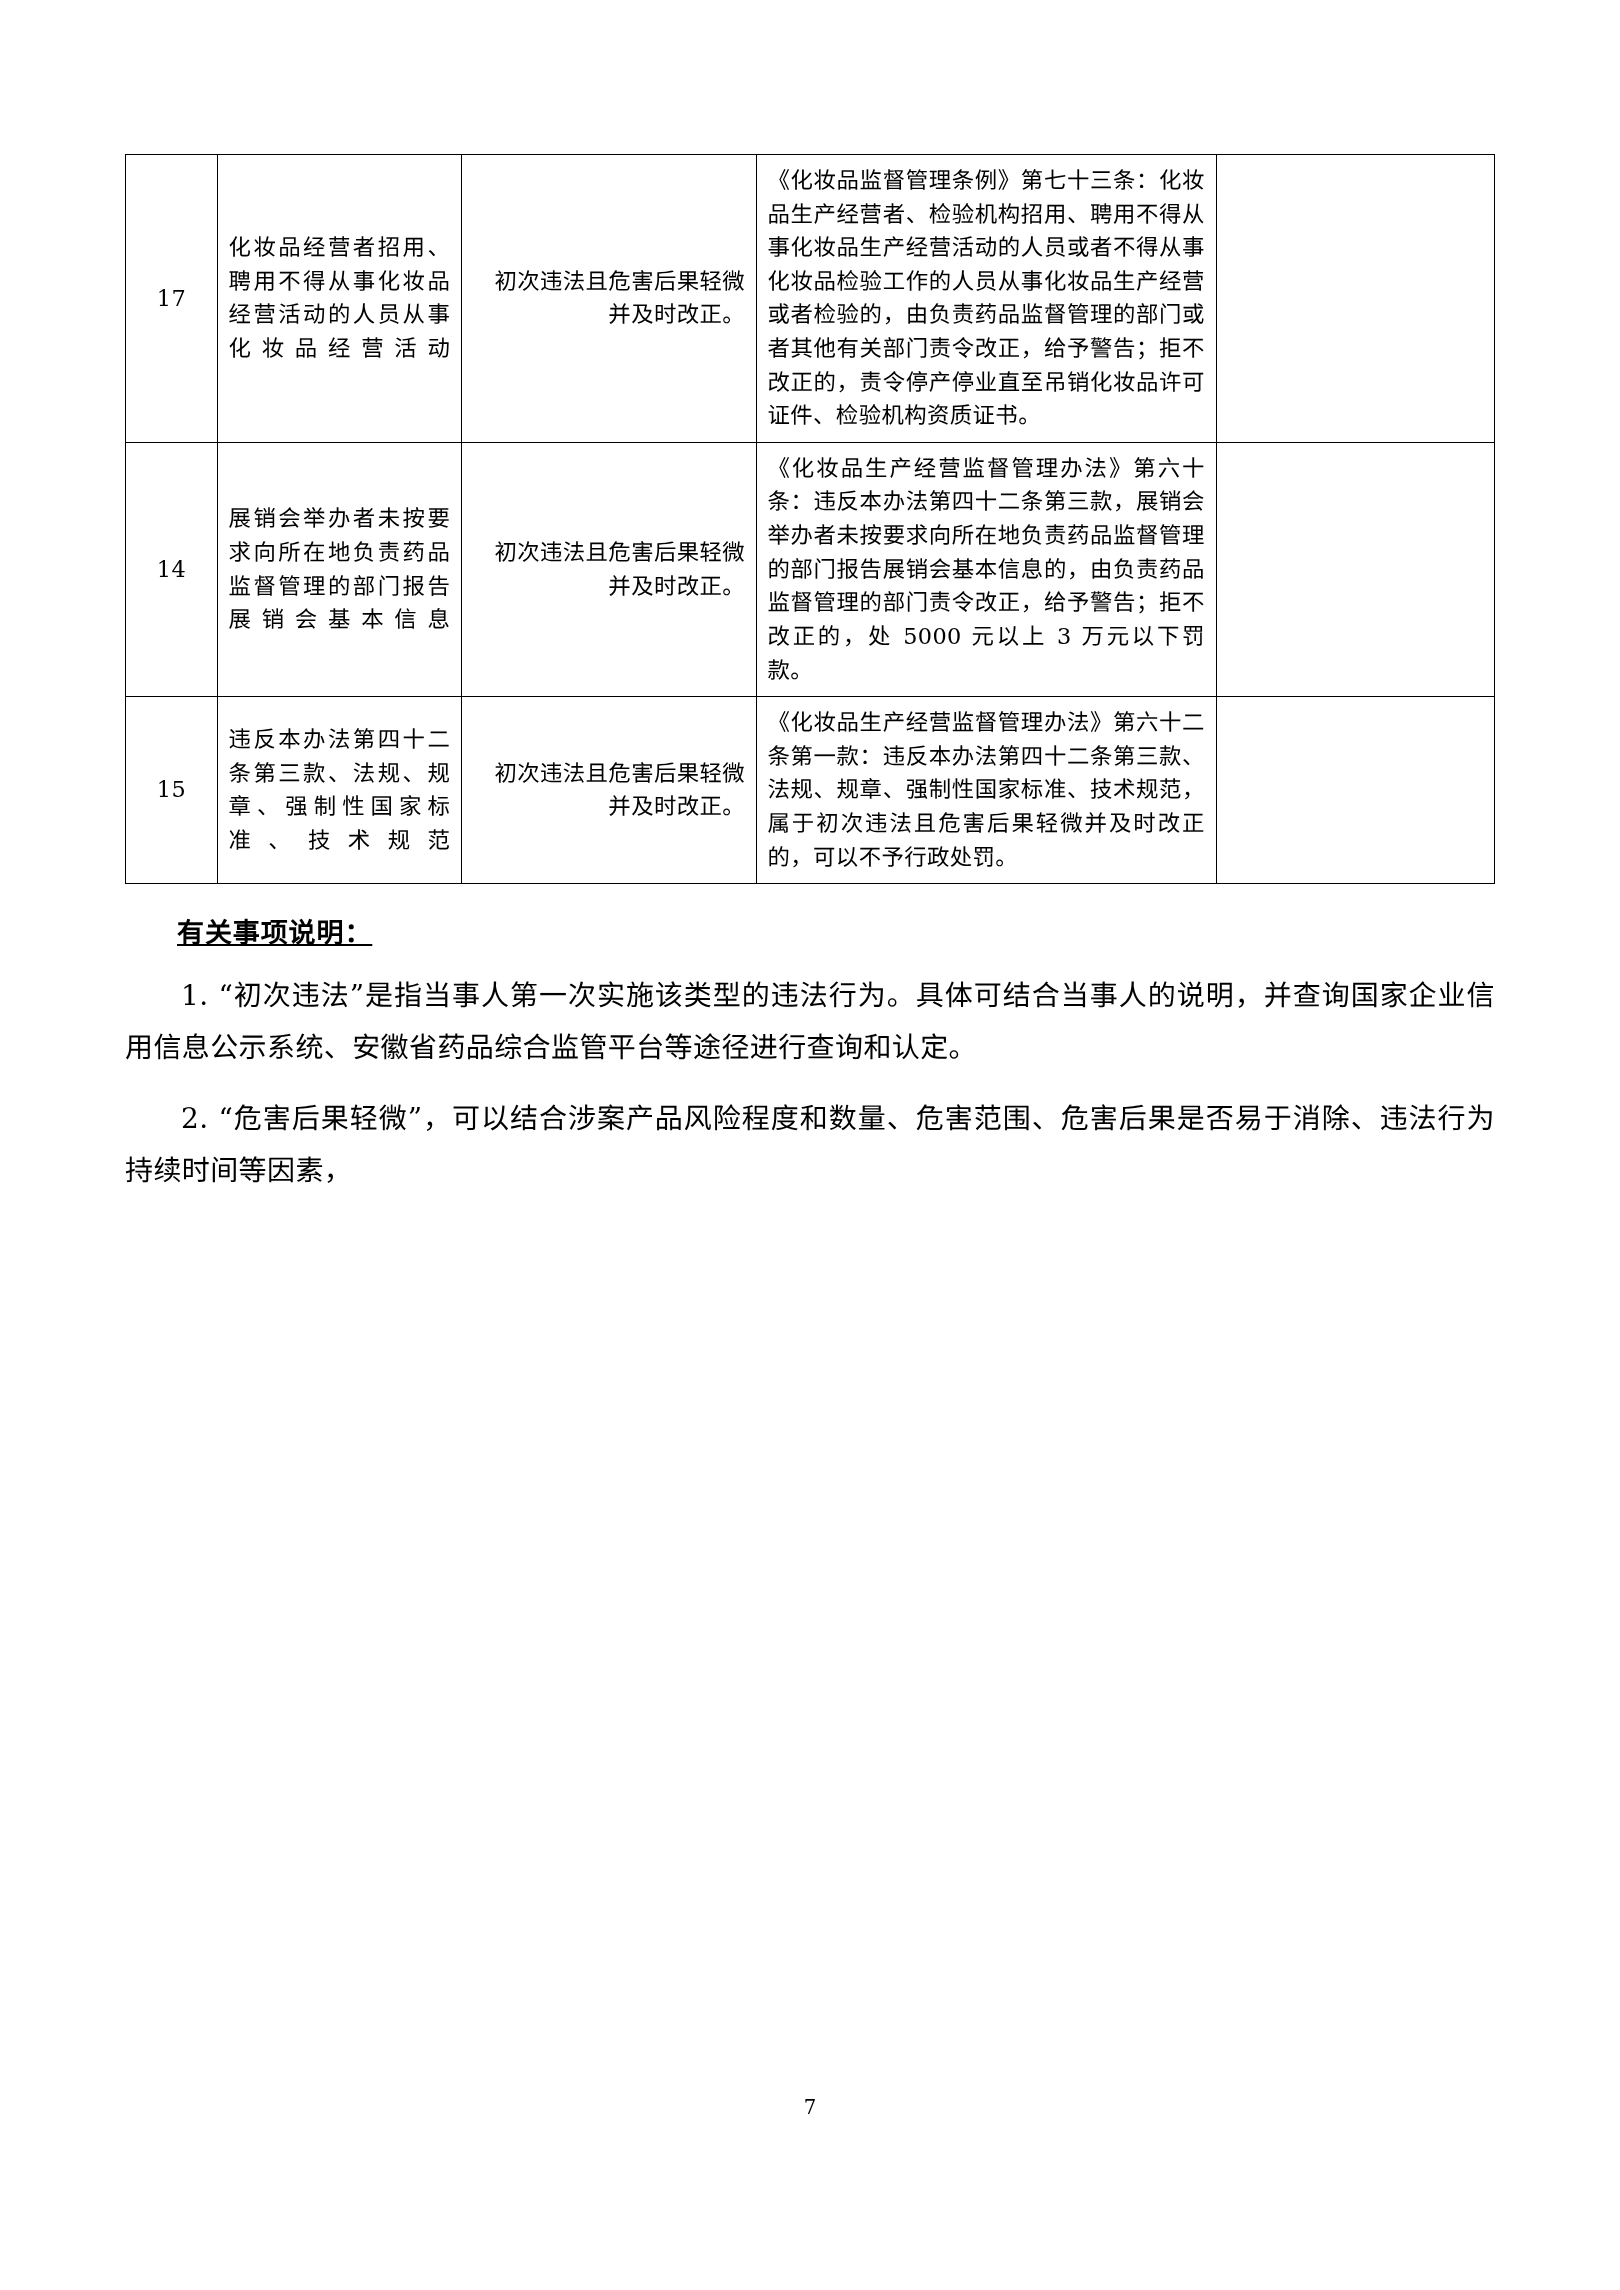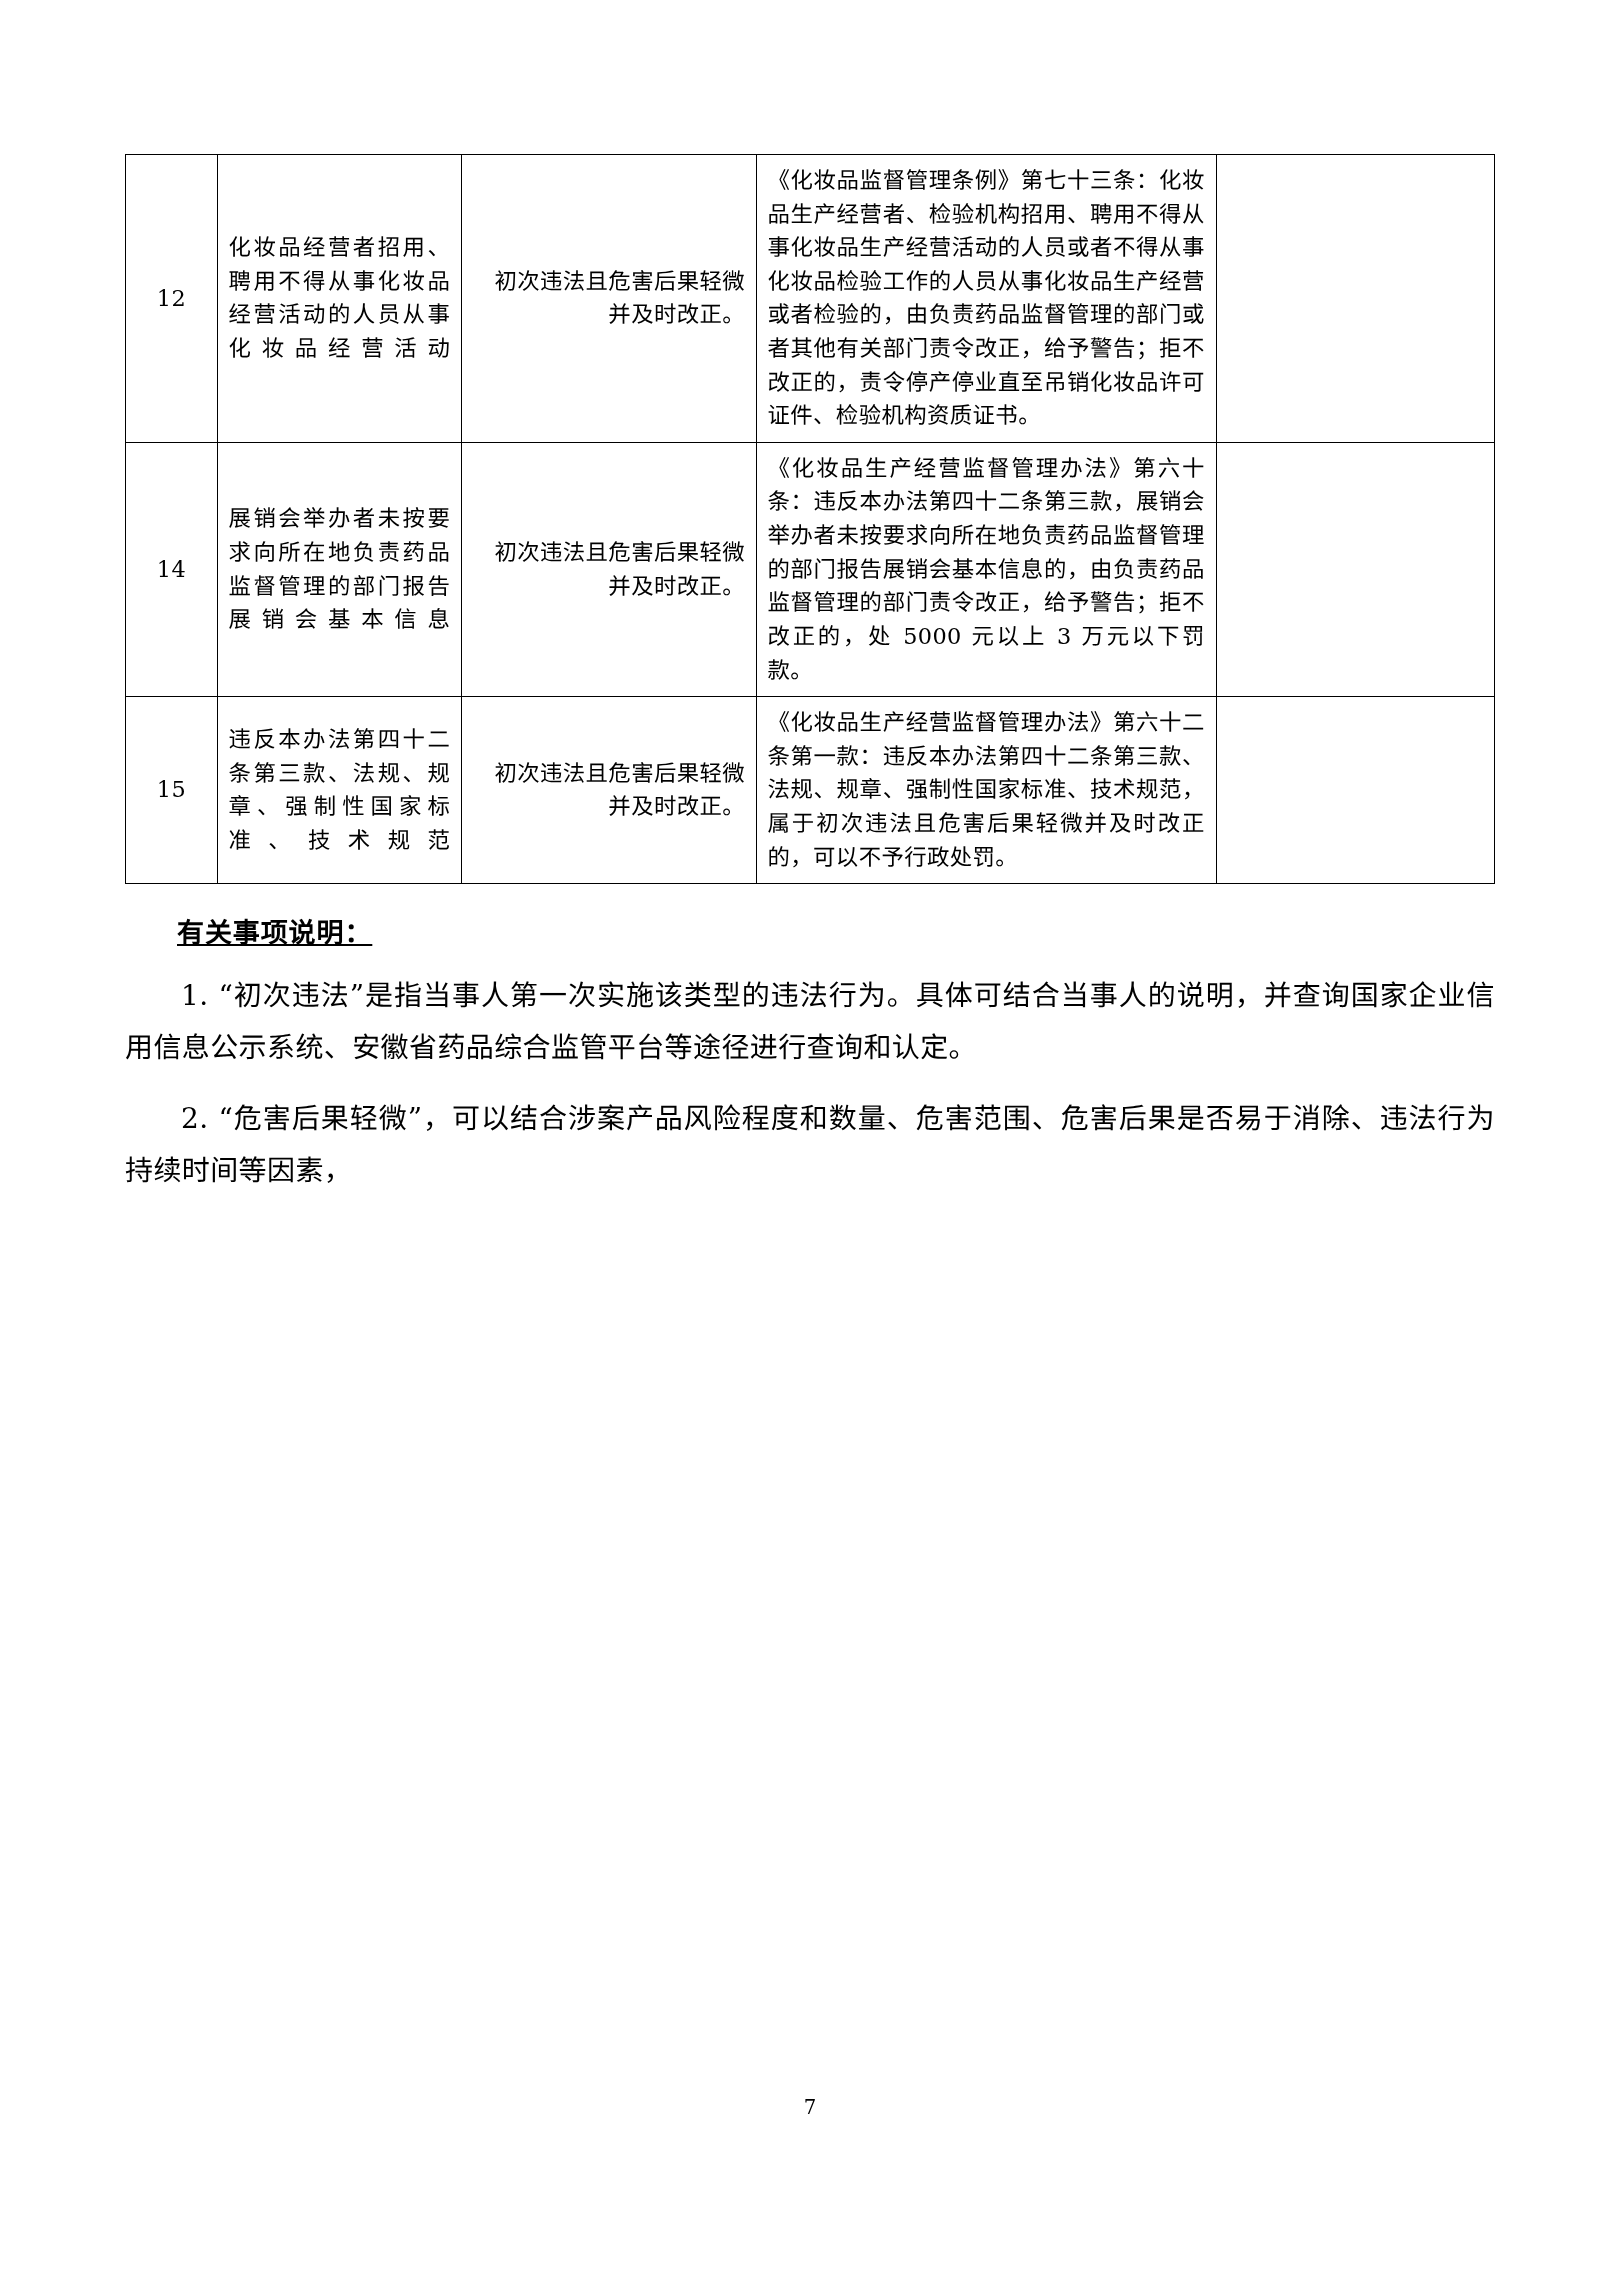--- a/index.html
+++ b/index.html
@@ -96,21 +96,21 @@
 </style>
 </head>
 <body>
 
 <div class="page">
   <div class="content">
 
     <table class="matrix">
       <tbody>
         <tr>
-          <td class="col-num">12</td>
+          <td class="col-num">17</td>
           <td class="col-item">化妆品经营者招用、聘用不得从事化妆品经营活动的人员从事化妆品经营活动</td>
           <td class="col-cond">初次违法且危害后果轻微并及时改正。</td>
           <td class="col-basis">《化妆品监督管理条例》第七十三条：化妆品生产经营者、检验机构招用、聘用不得从事化妆品生产经营活动的人员或者不得从事化妆品检验工作的人员从事化妆品生产经营或者检验的，由负责药品监督管理的部门或者其他有关部门责令改正，给予警告；拒不改正的，责令停产停业直至吊销化妆品许可证件、检验机构资质证书。</td>
           <td class="col-remark"></td>
         </tr>
         <tr>
           <td class="col-num">14</td>
           <td class="col-item">展销会举办者未按要求向所在地负责药品监督管理的部门报告展销会基本信息</td>
           <td class="col-cond">初次违法且危害后果轻微并及时改正。</td>
           <td class="col-basis">《化妆品生产经营监督管理办法》第六十条：违反本办法第四十二条第三款，展销会举办者未按要求向所在地负责药品监督管理的部门报告展销会基本信息的，由负责药品监督管理的部门责令改正，给予警告；拒不改正的，处 5000 元以上 3 万元以下罚款。</td>

